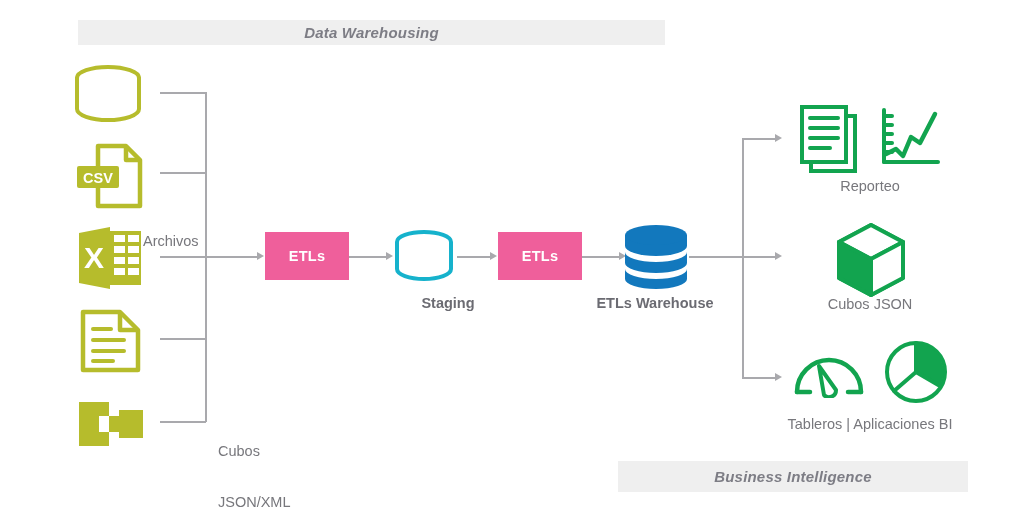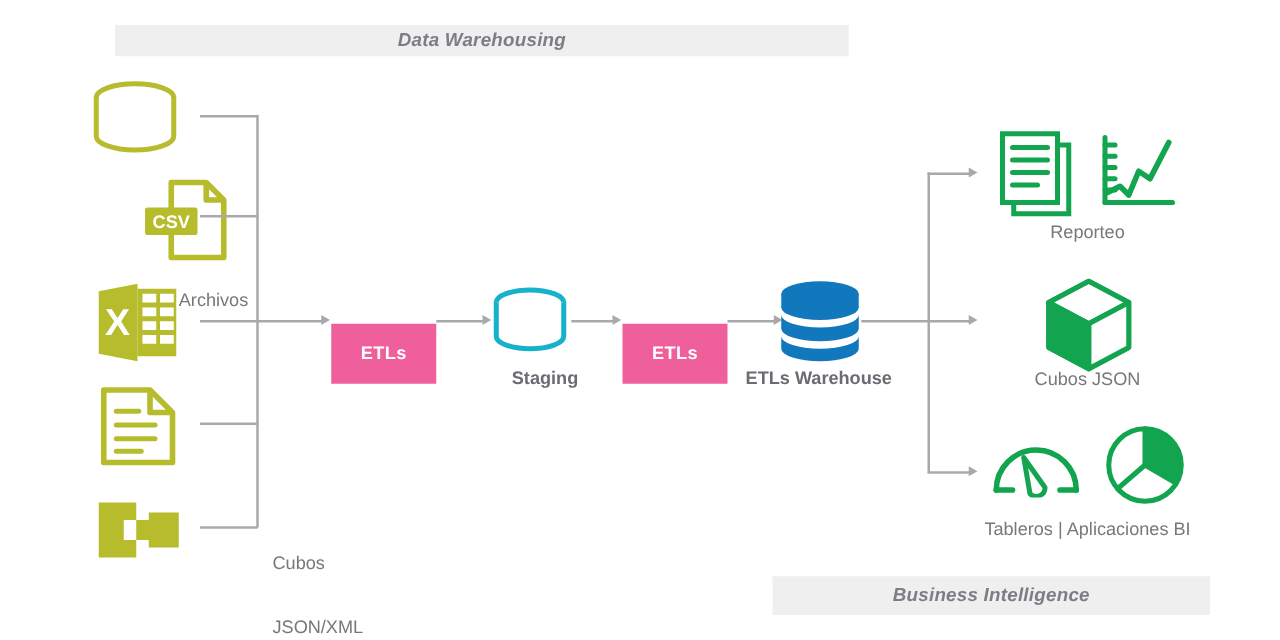--- a/index.html
+++ b/index.html
@@ -25,21 +25,21 @@
     color: #7d7d85;
     font-weight: bold;
     font-style: italic;
     font-size: 15px;
     letter-spacing: 0.2px;
     display: flex;
     align-items: center;
     justify-content: center;
     white-space: nowrap;
   }
-  #banner-dw  { left: 92px;  top: 20px;  width: 587px; height: 25px; }
+  #banner-dw  { left: 78px;  top: 20px;  width: 587px; height: 25px; }
   #banner-bi  { left: 618px; top: 461px; width: 350px; height: 31px; }
 
   
   .label {
     position: absolute;
     color: #77777c;
     font-size: 14.5px;
     line-height: 17px;
     white-space: pre;
   }
@@ -63,21 +63,20 @@
   .etl-box {
     position: absolute;
     background: #ef5f9b;
     color: #ffffff;
     font-weight: bold;
     font-size: 14.5px;
     display: flex;
     align-items: center;
     justify-content: center;
     letter-spacing: 0.3px;
-    margin-top: 27px;
   }
 
   
   .line {
     position: absolute;
     background: #a9a9ad;
   }
   .line.h { height: 1.6px; }
   .line.v { width: 1.6px; }
 
@@ -96,21 +95,21 @@
 
   <div class="banner" id="banner-dw">Data Warehousing</div>
 
   <div class="icon" style="left:72px; top:62px;">
     <svg width="72" height="64" viewBox="0 0 72 64">
       <ellipse cx="36" cy="16" rx="31" ry="11" fill="#ffffff" stroke="#b6bc2c" stroke-width="4"></ellipse>
       <path d="M5 16 L5 47 A31 11 0 0 0 67 47 L67 16" fill="#ffffff" stroke="#b6bc2c" stroke-width="4" stroke-linecap="round"></path>
     </svg>
   </div>
 
-  <div class="icon" style="left:76px; top:143px;margin-left:39px;">
+  <div class="icon" style="left:76px; top:143px;">
     <svg width="68" height="66" viewBox="0 0 68 66">
       <path d="M22 3 L50 3 L64 17 L64 63 L22 63 Z" fill="#ffffff" stroke="#b6bc2c" stroke-width="4.5" stroke-linejoin="round"></path>
       <path d="M50 3 L50 17 L64 17" fill="none" stroke="#b6bc2c" stroke-width="4.5" stroke-linejoin="round"></path>
       <rect x="1" y="23" width="42" height="22" rx="2" fill="#b6bc2c"></rect>
       <text x="22" y="39.5" font-family="Liberation Sans, sans-serif" font-size="14.5" font-weight="bold" fill="#ffffff" text-anchor="middle">CSV</text>
     </svg>
   </div>
 
   <div class="icon" style="left:76px; top:226px;">
     <svg width="68" height="64" viewBox="0 0 68 64">
@@ -172,21 +171,21 @@
 
   <div class="line h" style="left:349px; top:256px; width:40px;"></div>
   <div class="arrow" style="left:386px; top:251.5px;"></div>
 
   <div class="icon" style="left:393px; top:228px;">
     <svg width="62" height="56" viewBox="0 0 62 56">
       <ellipse cx="31" cy="14" rx="27" ry="10" fill="#ffffff" stroke="#16b2cc" stroke-width="4"></ellipse>
       <path d="M4 14 L4 41 A27 10 0 0 0 58 41 L58 14" fill="#ffffff" stroke="#16b2cc" stroke-width="4"></path>
     </svg>
   </div>
-  <div class="label bold center" style="left:436px; top:295px;">Staging</div>
+  <div class="label bold center" style="left:448px; top:295px;">Staging</div>
 
   <div class="line h" style="left:457px; top:256px; width:36px;"></div>
   <div class="arrow" style="left:490px; top:251.5px;"></div>
 
   <div class="etl-box" style="left:498px; top:232px; width:84px; height:48px;">ETLs</div>
 
   <div class="line h" style="left:582px; top:256px; width:40px;"></div>
   <div class="arrow" style="left:619px; top:251.5px;"></div>
 
   <div class="icon" style="left:623px; top:224px;">

